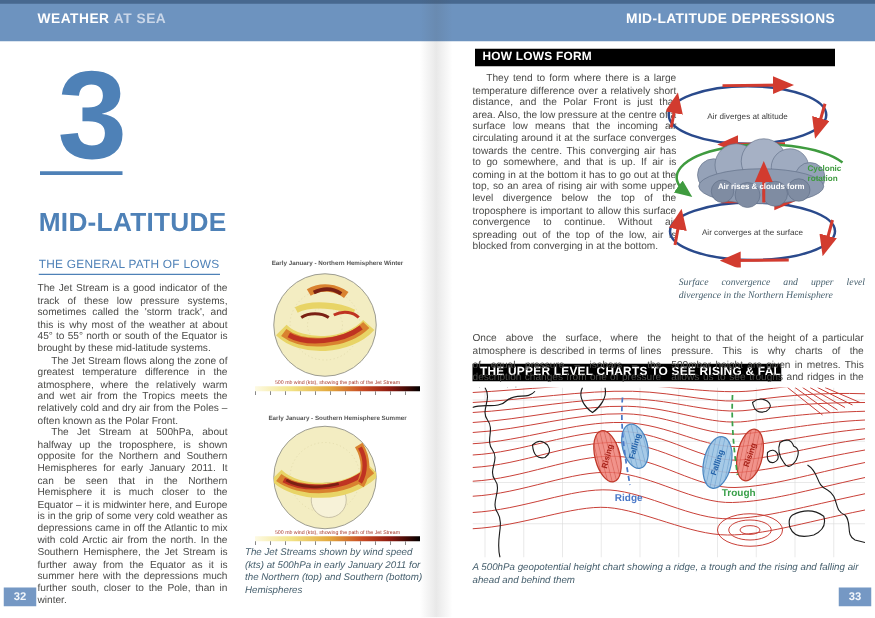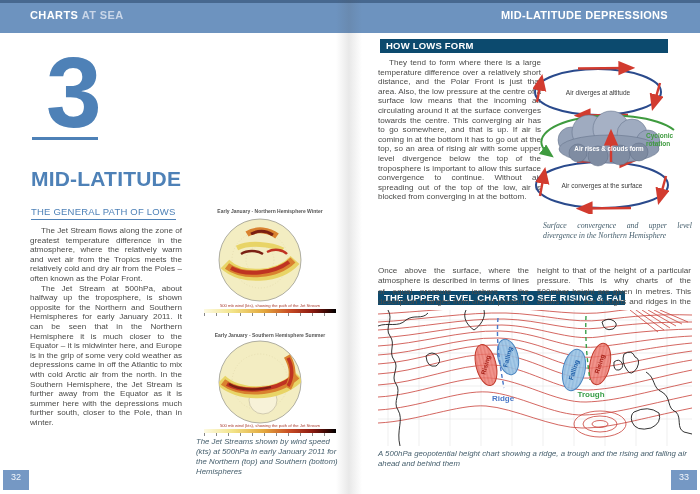--- a/index.html
+++ b/index.html
@@ -26,55 +26,56 @@
 
   .fig-title{width:148px;text-align:center;font-size:5px;font-weight:bold;color:#555;}
   .scale-wrap{width:132px;}
   .scale-label{font-size:4.2px;line-height:5px;color:#a8392b;text-align:center;white-space:nowrap;overflow:hidden;}
   .scale-grad{height:4px;margin-top:1px;
       background:linear-gradient(to right,#fdfae3,#f2e387 22%,#e3a93e 45%,#c84b24 65%,#8c1a10 82%,#3a0804 93%,#000);}
   .scale-ticks{height:3px;background:repeating-linear-gradient(to right,#888 0,#888 .6px,transparent .6px,transparent 12px);}
   .fig-caption{font-size:7.8px;font-style:italic;color:#47606e;line-height:10px;}
   .cap-left{left:196px;top:437px;width:150px;}
 
-  .pagenum{width:26px;height:20px;background:#7598c4;color:#f2f6fb;font-size:9px;font-weight:normal;
+  .pagenum{width:26px;height:15px;background:#7598c4;color:#f2f6fb;font-size:9px;font-weight:bold;
            text-align:center;line-height:15px;}
   .pn-left{left:3px;top:470px;}
   .pn-right{left:671px;top:470px;}
 
   
-  .head-bar{height:14px;background:#0c4a6e;color:#ffffff;font-size:9.5px;font-weight:bold;
+  .head-bar{height:14px;background:#000000;color:#ffffff;font-size:9.5px;font-weight:bold;
             line-height:14.5px;padding-left:6px;box-sizing:border-box;letter-spacing:.2px;white-space:nowrap;overflow:hidden;}
   .h1bar{left:380px;top:39px;width:288px;}
   .h2bar{left:378px;top:247px;width:247px;margin-top:44px;}
   .col-right{left:378px;top:58px;width:163px;}
   .col2a{left:378px;top:266px;width:151px;font-size:8.1px;line-height:10.4px;}
   .col2b{left:537px;top:266px;width:154px;font-size:8.1px;line-height:10.4px;}
   .cyclonic-label{left:646px;top:132px;width:38px;font-size:6.5px;line-height:7.5px;font-weight:bold;color:#3f9b3f;}
   .diagram-caption{left:543px;top:221px;width:149px;text-align:justify;font-family:Liberation Serif, serif;}
   .chart-caption{left:378px;top:449px;width:312px;}
 
   .gutter{left:336px;top:0;width:26px;height:494px;pointer-events:none;
       background:linear-gradient(to right,rgba(80,80,80,0),rgba(80,80,80,.13) 50%,rgba(80,80,80,0));}
 </style>
 </head>
 <body>
 
 <div class="abs topbar"></div>
-<div class="abs brand"><span>CHARTS</span>&nbsp;<span class="light">AT SEA</span></div>
+<div class="abs brand"><span>WEATHER</span>&nbsp;<span class="light">AT SEA</span></div>
 <div class="abs chapter-ref">MID-LATITUDE DEPRESSIONS</div>
 
 <div class="abs big-number">3</div>
 <div class="abs rule3"></div>
 <div class="abs page-title">
   <div>MID-LATITUDE</div>
 </div>
 <div class="abs section-head">THE GENERAL PATH OF LOWS</div>
 
 <div class="abs body-col col-left">
+  <p>The Jet Stream is a good indicator of the track of these low pressure systems, sometimes called the 'storm track', and this is why most of the weather at about 45° to 55° north or south of the Equator is brought by these mid-latitude systems.</p>
   <p class="indent">The Jet Stream flows along the zone of greatest temperature difference in the atmosphere, where the relatively warm and wet air from the Tropics meets the relatively cold and dry air from the Poles – often known as the Polar Front.</p>
   <p class="indent">The Jet Stream at 500hPa, about halfway up the troposphere, is shown opposite for the Northern and Southern Hemispheres for early January 2011. It can be seen that in the Northern Hemisphere it is much closer to the Equator – it is midwinter here, and Europe is in the grip of some very cold weather as depressions came in off the Atlantic to mix with cold Arctic air from the north. In the Southern Hemisphere, the Jet Stream is further away from the Equator as it is summer here with the depressions much further south, closer to the Pole, than in winter.</p>
 </div>
 
 <div class="abs fig-title" style="left:196px;top:208px;">Early January - Northern Hemisphere Winter</div>
 
 <svg class="abs" style="left:217px;top:218px;" width="86" height="84" viewBox="0 0 86 84">
   <defs>
       <clipPath id="c1">
         <circle cx="43" cy="42" r="41"></circle>

